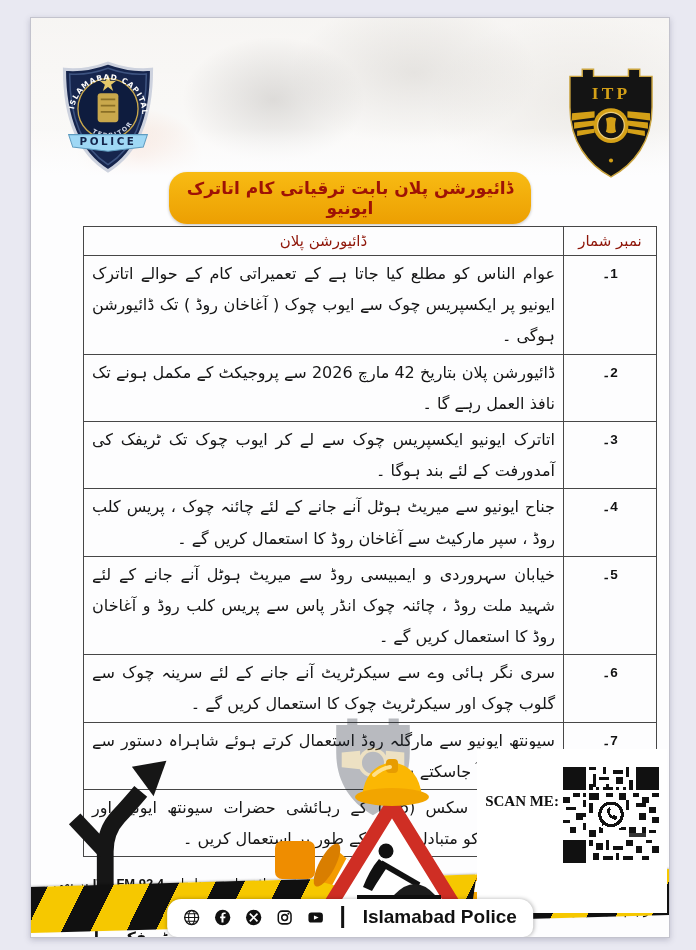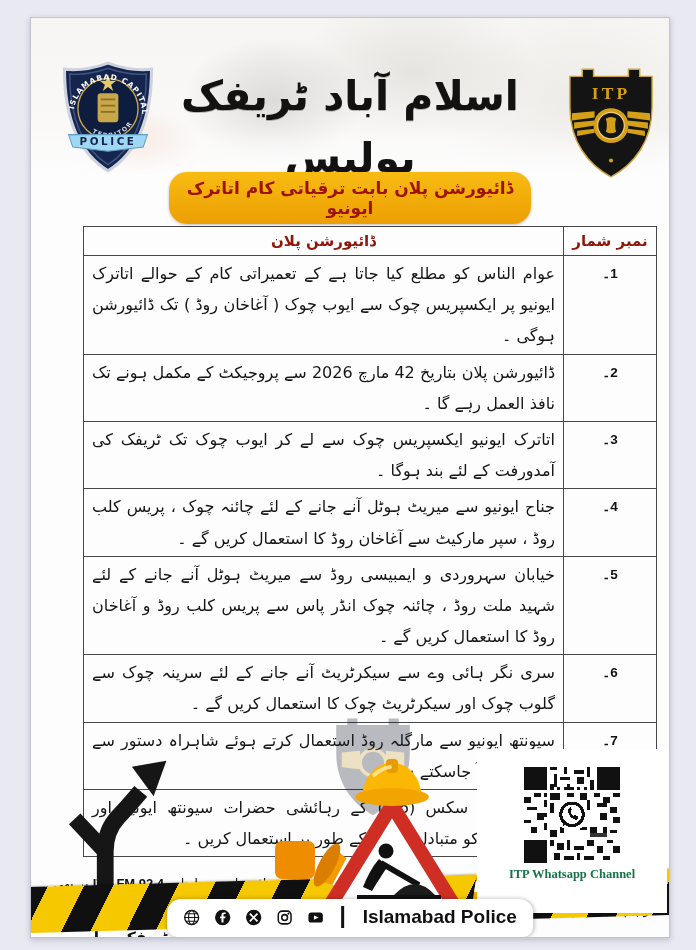--- a/index.html
+++ b/index.html
@@ -31,21 +31,21 @@
      background:linear-gradient(#f8bb13,#ec9f02);border-radius:18px;text-align:center;
      box-shadow:0 1px 3px rgba(0,0,0,.25);}
   .banner span{direction:rtl;font-size:17px;font-weight:bold;color:#9e1206;}
   
   .intro{direction:rtl;text-align:center;margin:10px 14px 6px 36px;
      font-size:14px;line-height:2.1;color:#151515;}
   
   .plan-table{border-collapse:collapse;margin:2px 10px 0 52px;width:574px;
      direction:rtl;}
   .plan-table th,.plan-table td{border:1.4px solid #474747;}
-  .plan-table th{padding:5px 6px;color:#8e1508;font-weight:bold;font-size:15px;text-align:center;}
+  .plan-table th{padding:5px 6px;color:#8e1508;font-weight:normal;font-size:15px;text-align:center;}
   .serial-col{width:80px;margin-top:12px;}
   td.num{text-align:center;vertical-align:top;padding-top:9px;font-weight:bold;
      font-size:13.5px;color:#111;font-family:"Liberation Sans","DejaVu Sans",sans-serif;}
   td.plan{padding:2px 8px;font-size:16px;line-height:1.95;color:#151515;
      text-align:justify;text-align-last:right;}
   
   .note{direction:rtl;text-align:right;margin:13px 12px 0 12px;font-size:13px;
      line-height:1.9;color:#141414;}
   .note-label{color:#e01208;font-weight:bold;font-size:14.5px;margin-left:5px;}
   .fm{direction:ltr;unicode-bidi:embed;font-weight:bold;
@@ -99,21 +99,20 @@
       <text font-size="7.2" fill="#fff" font-weight="bold" letter-spacing="1">
         <textPath href="#arcT" startOffset="4%">ISLAMABAD CAPITAL</textPath>
       </text>
       <text font-size="6" fill="#cfd6e6" font-weight="bold" letter-spacing="1.5">
         <textPath href="#arcB" startOffset="22%">TERRITORY</textPath>
       </text>
       <path d="M12 72 L88 72 L84 84 L50 88 L16 84 Z" fill="#9fd8f5" stroke="#5f9cc0" stroke-width="1"></path>
       <text x="50" y="82" text-anchor="middle" font-size="10" font-weight="bold" fill="#14244b" letter-spacing="2.5">POLICE</text>
     </svg>
 
-    <div class="poster-title">اسلام آباد ٹریفک پولیس</div>
 
     <svg class="badge itp-badge" viewBox="0 0 100 115">
       <path d="M10 14 h12 v-7 h11 v7 h34 v-7 h11 v7 h12 v30 c0 34 -18 56 -40 68 c-22 -12 -40 -34 -40 -68 Z" fill="#141414" stroke="#caa43f" stroke-width="1.4"></path>
       <text x="50" y="36" text-anchor="middle" font-size="17" font-weight="bold" fill="#d4a017" letter-spacing="3" font-family="Liberation Serif, serif">ITP</text>
       <g fill="#d4a017">
         <path d="M12 50 L34 48 L34 54 L12 57 Z"></path>
             <path d="M14 59 L34 57 L34 62 L14 65 Z"></path>
         <path d="M17 67 L34 65 L34 69 L17 72 Z"></path>
         <path d="M88 50 L66 48 L66 54 L88 57 Z"></path>
             <path d="M86 59 L66 57 L66 62 L86 65 Z"></path>
@@ -234,20 +233,21 @@
 
     <g transform="translate(163,44)">
       <path d="M-30 0 Q-27 -31 0 -35 Q27 -31 30 0 Z" fill="#fbb703"></path>
       <rect x="-6" y="-38" width="12" height="14" rx="4" fill="#e79c00"></rect>
       <ellipse cx="0" cy="0" rx="37" ry="9" fill="#f2a500"></ellipse>
       <path d="M-18 -22 Q-10 -29 -2 -30" stroke="#ffe08a" stroke-width="4" fill="none" stroke-linecap="round"></path>
     </g>
   </svg>
 
   <div class="qr-panel">
+    <span class="scan-label">SCAN ME:</span>
     <svg class="qr-svg" viewBox="0 0 29 29" shape-rendering="crispEdges">
       <rect width="29" height="29" fill="#fff"></rect>
       <g fill="#111">
         <rect x="0" y="0" width="7" height="7"></rect>
             <rect x="22" y="0" width="7" height="7"></rect>
         <rect x="0" y="22" width="7" height="7"></rect>
         <rect x="8" y="0" width="2" height="1"></rect>
             <rect x="12" y="0" width="1" height="2"></rect>
         <rect x="15" y="1" width="3" height="1"></rect>
             <rect x="19" y="0" width="1" height="3"></rect>
@@ -307,21 +307,20 @@
         <rect x="24" y="27" width="2" height="1"></rect>
             <rect x="20" y="20" width="5" height="1" opacity=".85"></rect>
       </g>
       <g>
         <circle cx="14.5" cy="14.5" r="4.8" fill="#fff"></circle>
         <circle cx="14.5" cy="14.3" r="3.4" fill="none" stroke="#111" stroke-width="0.9"></circle>
         <path d="M11.6 17.8 L12.2 15.9 L13.6 17.2 Z" fill="#111"></path>
         <path d="M13.3 13 q0 2.4 2.6 3 l0.6 -0.9 l-1 -0.7 l-0.5 0.4 q-0.9 -0.6 -1 -1.5 l0.5 -0.3 l-0.4 -1.1 Z" fill="#111"></path>
       </g>
     </svg>
-    <div class="channel">ITP Whatsapp Channel</div>
   </div>
 
   <div class="footer-pill">
     <svg class="soc" viewBox="0 0 20 20">
       <circle cx="10" cy="10" r="8.2" fill="none" stroke="#111" stroke-width="1.6"></circle>
       <ellipse cx="10" cy="10" rx="3.6" ry="8.2" fill="none" stroke="#111" stroke-width="1.3"></ellipse>
       <path d="M2 10 h16 M3.2 5.6 h13.6 M3.2 14.4 h13.6" stroke="#111" stroke-width="1.3"></path>
     </svg>
     <svg class="soc" viewBox="0 0 20 20">
       <circle cx="10" cy="10" r="9" fill="#111"></circle>

